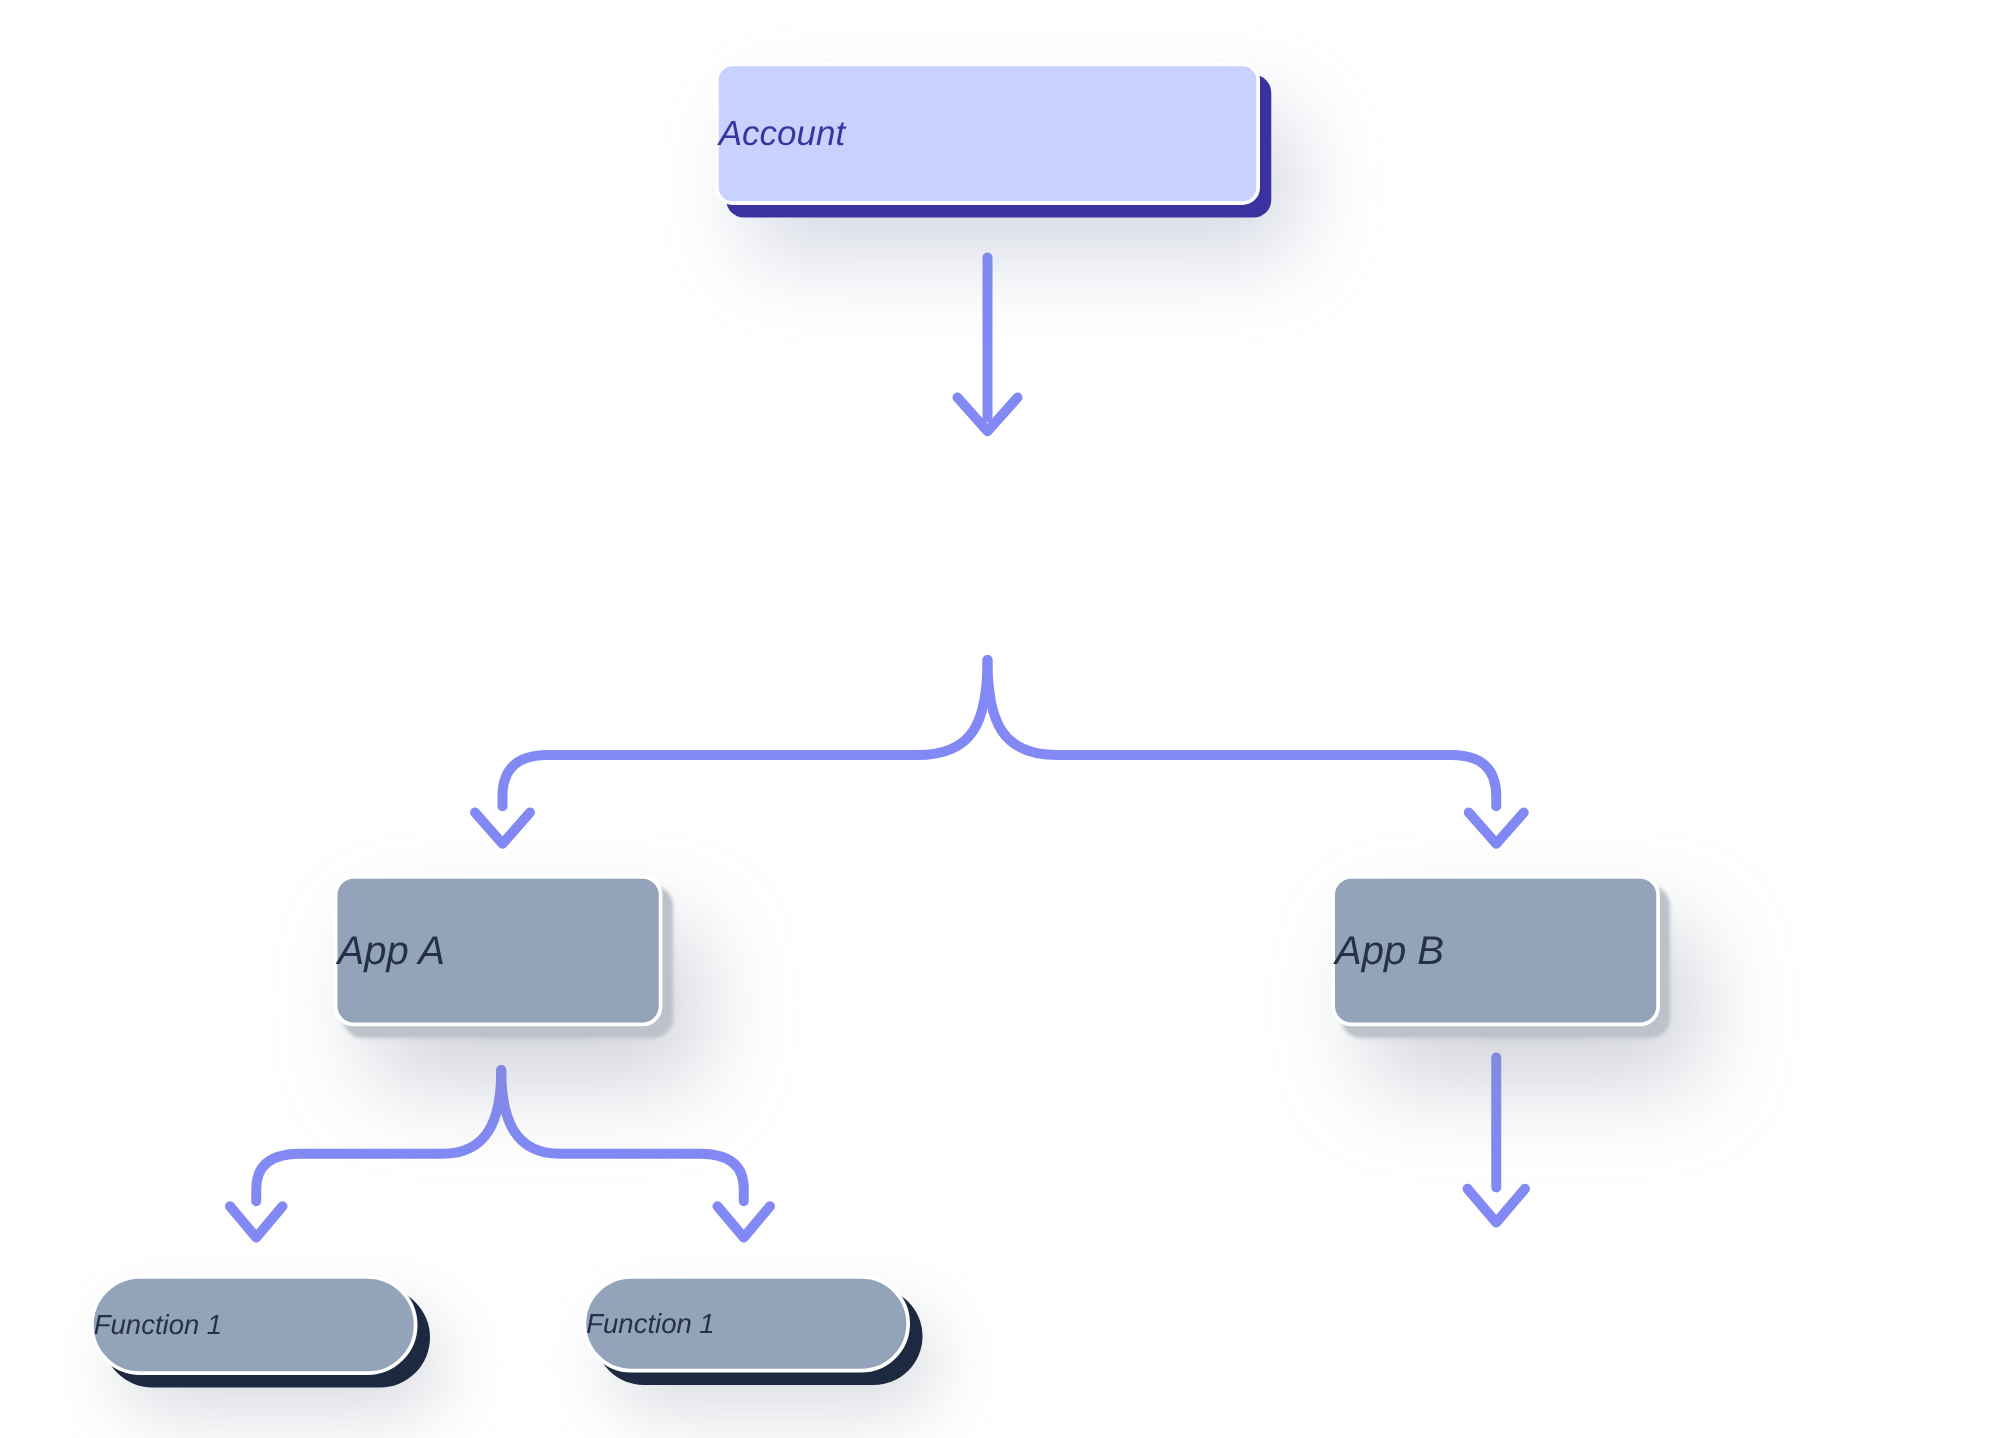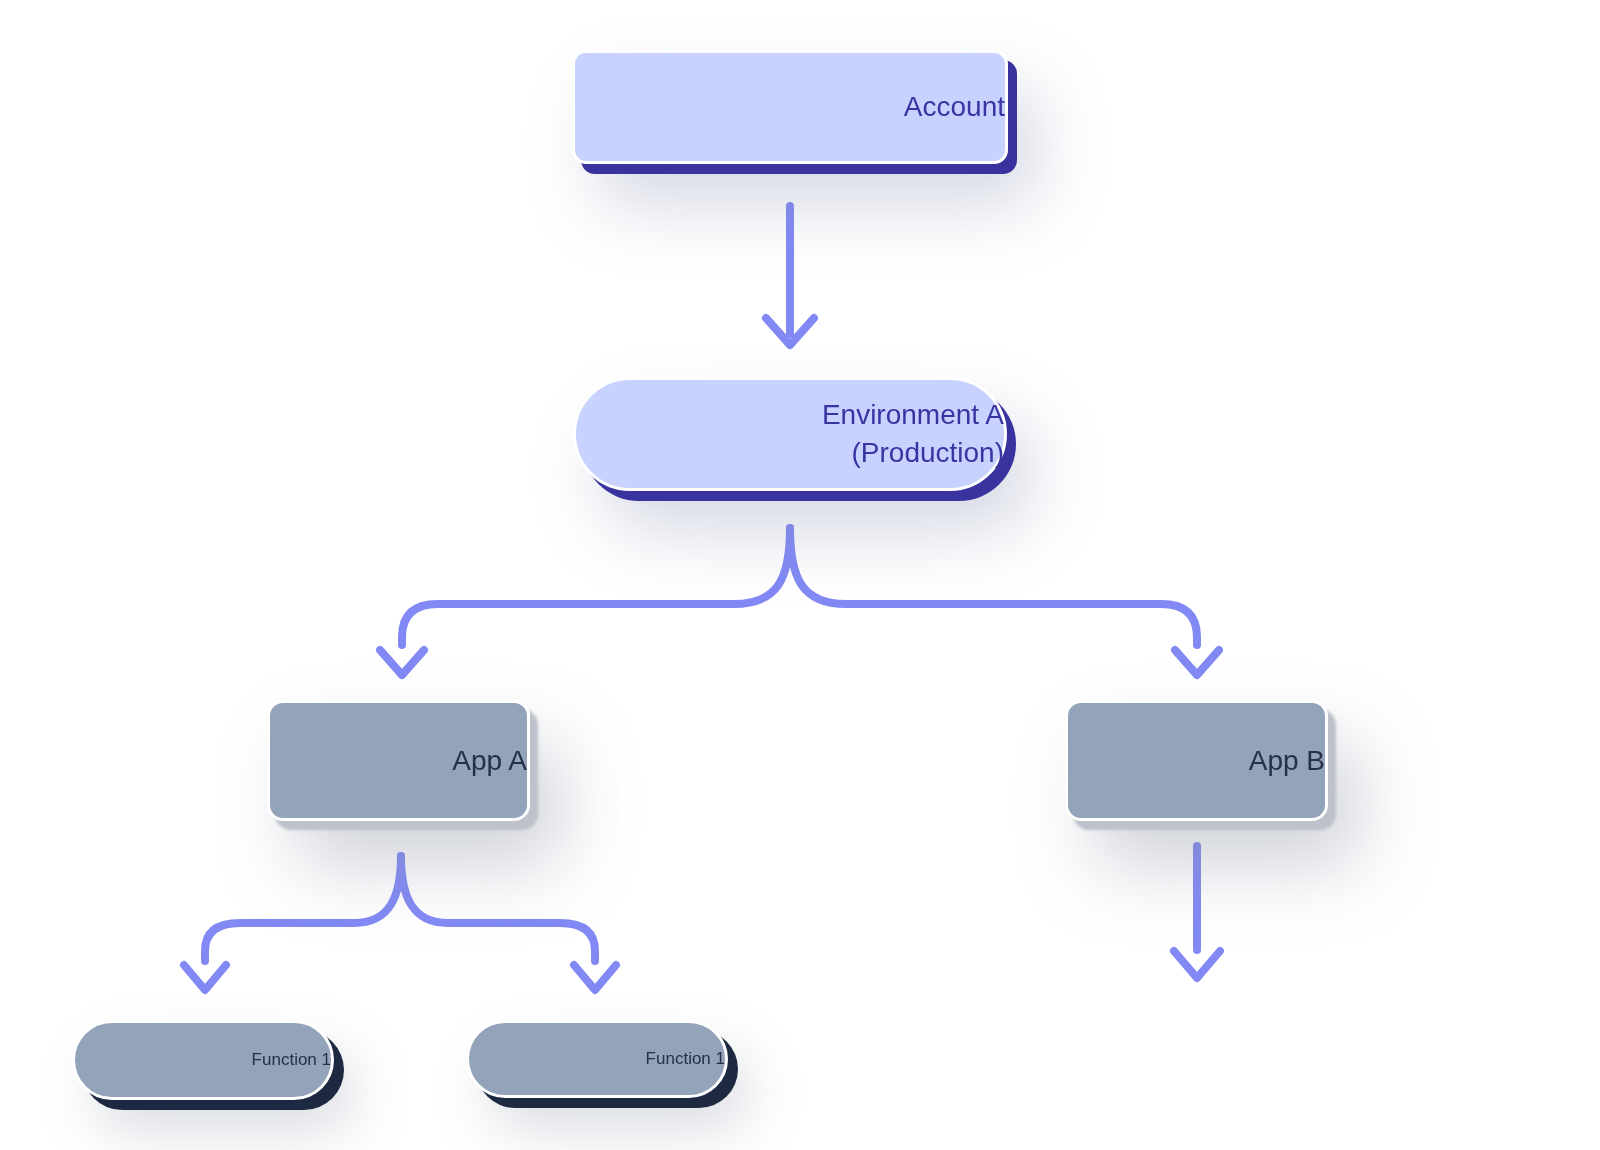--- a/index.html
+++ b/index.html
@@ -28,43 +28,44 @@
   }
   .edges path{
     stroke:var(--arrow);
     stroke-width:8;
     fill:none;
     stroke-linecap:round;
     stroke-linejoin:round;
   }
   .node{
     position:absolute;
-    display:flex;flex-direction:column;align-items:flex-end;justify-content:center;
+    display:flex;flex-direction:column;align-items:flex-start;justify-content:center;
     box-sizing:border-box;text-align:center;
     line-height:1.35;
+    font-style:italic;
   }
   .node-primary{
     background:var(--node-primary-fill);
     color:var(--node-primary-text);
     border:3px solid #ffffff;
     font-size:28px;font-weight:500;
     box-shadow:9px 10px 0 var(--node-primary-shadow), 28px 40px 70px rgba(128,136,172,0.33);
   }
   .node-secondary{
     background:var(--node-secondary-fill);
     color:var(--node-secondary-text);
     border:3px solid #ffffff;
     font-weight:500;
   }
   .node-app{
-    font-size:28px;
+    font-size:32px;
     box-shadow:8px 9px 3px var(--app-bevel), 30px 44px 75px rgba(134,142,160,0.40);
   }
   .node-fn{
-    font-size:17px;
+    font-size:22px;
     box-shadow:10px 10px 0 var(--node-secondary-shadow), 22px 32px 55px rgba(134,142,160,0.30);
   }
   
   #n-account{left:572px;top:50px;width:436px;height:114px;border-radius:14px;}
   #n-env{left:573px;top:377px;width:434px;height:114px;border-radius:57px;}
   #n-app-a{left:267px;top:700px;width:263px;height:121px;border-radius:16px;}
   #n-app-b{left:1065px;top:700px;width:263px;height:121px;border-radius:16px;}
   #n-fn-1{left:72px;top:1020px;width:262px;height:80px;border-radius:40px;}
   #n-fn-2{left:466px;top:1020px;width:262px;height:78px;border-radius:39px;}
   #n-fn-3{left:1068px;top:1012px;width:255px;height:74px;border-radius:37px;}
@@ -86,24 +87,20 @@
 
     <path d="M401 856 C401 896 412 923 448 923 L560 923 Q595 923 595 951 L595 961 M574 965 L595 990 L616 965"></path>
 
     <path d="M1197 846 L1197 950 M1174 951 L1197 978 L1220 951"></path>
   </svg>
 
   <div class="node node-primary" id="n-account">
     <span>Account</span>
   </div>
 
-  <div class="node node-primary" id="n-env">
-    <span>Environment A</span>
-    <span>(Production)</span>
-  </div>
 
   <div class="node node-secondary node-app" id="n-app-a">
     <span>App A</span>
   </div>
 
   <div class="node node-secondary node-app" id="n-app-b">
     <span>App B</span>
   </div>
 
   <div class="node node-secondary node-fn" id="n-fn-1">

